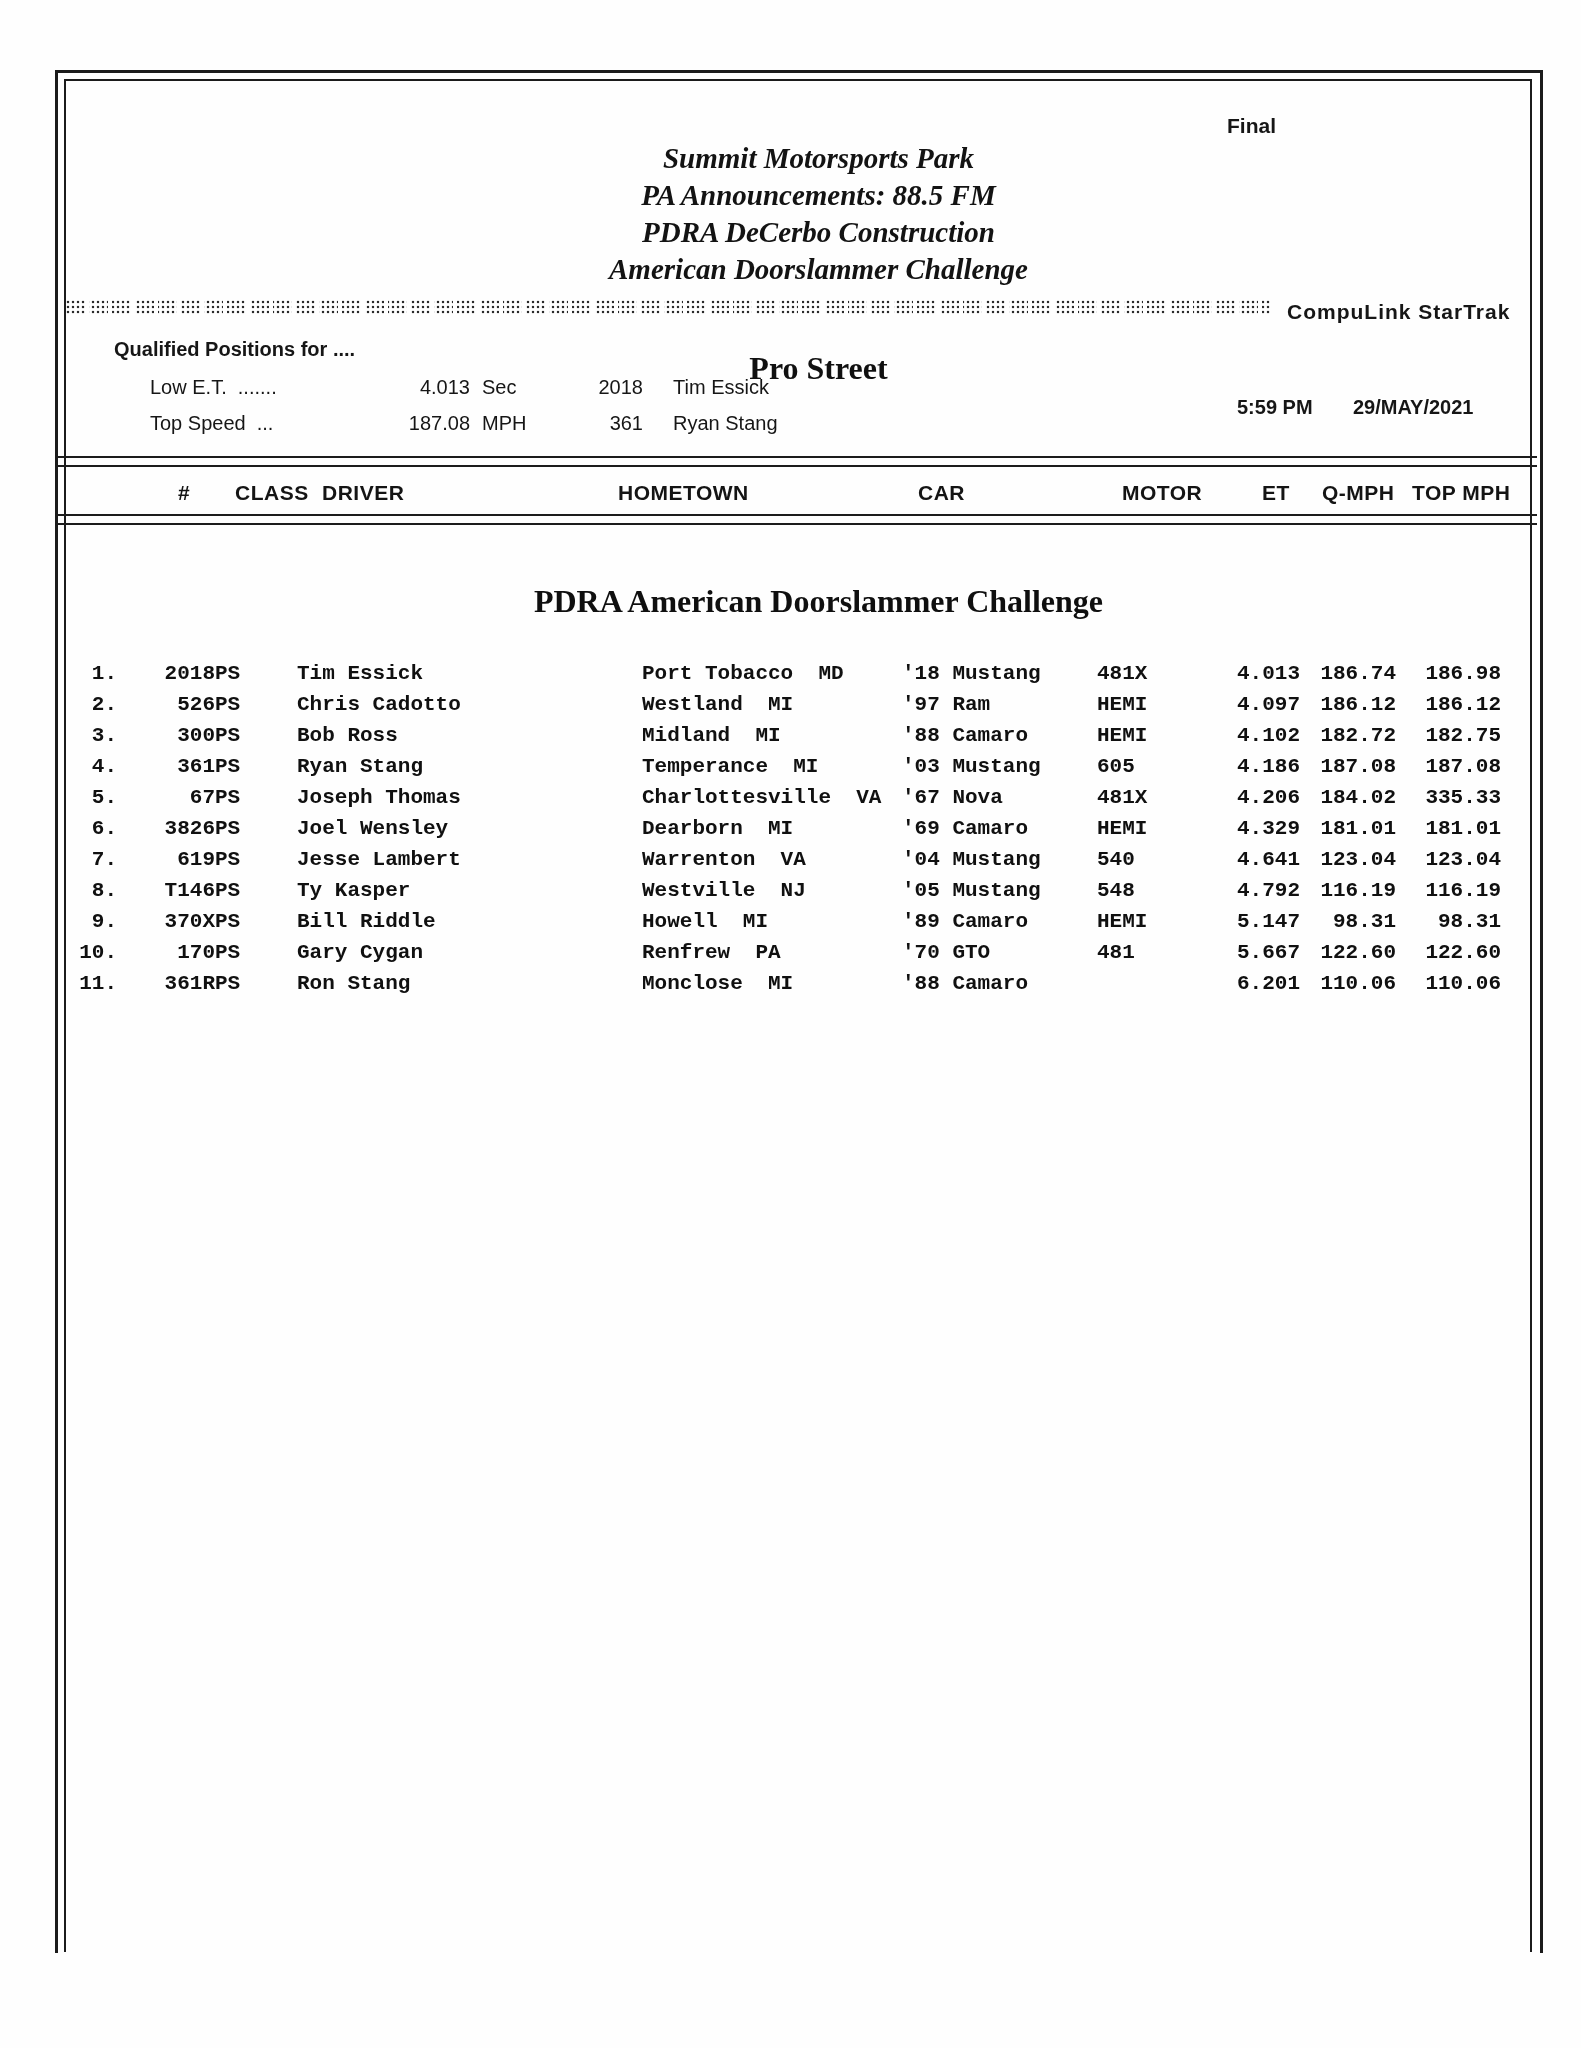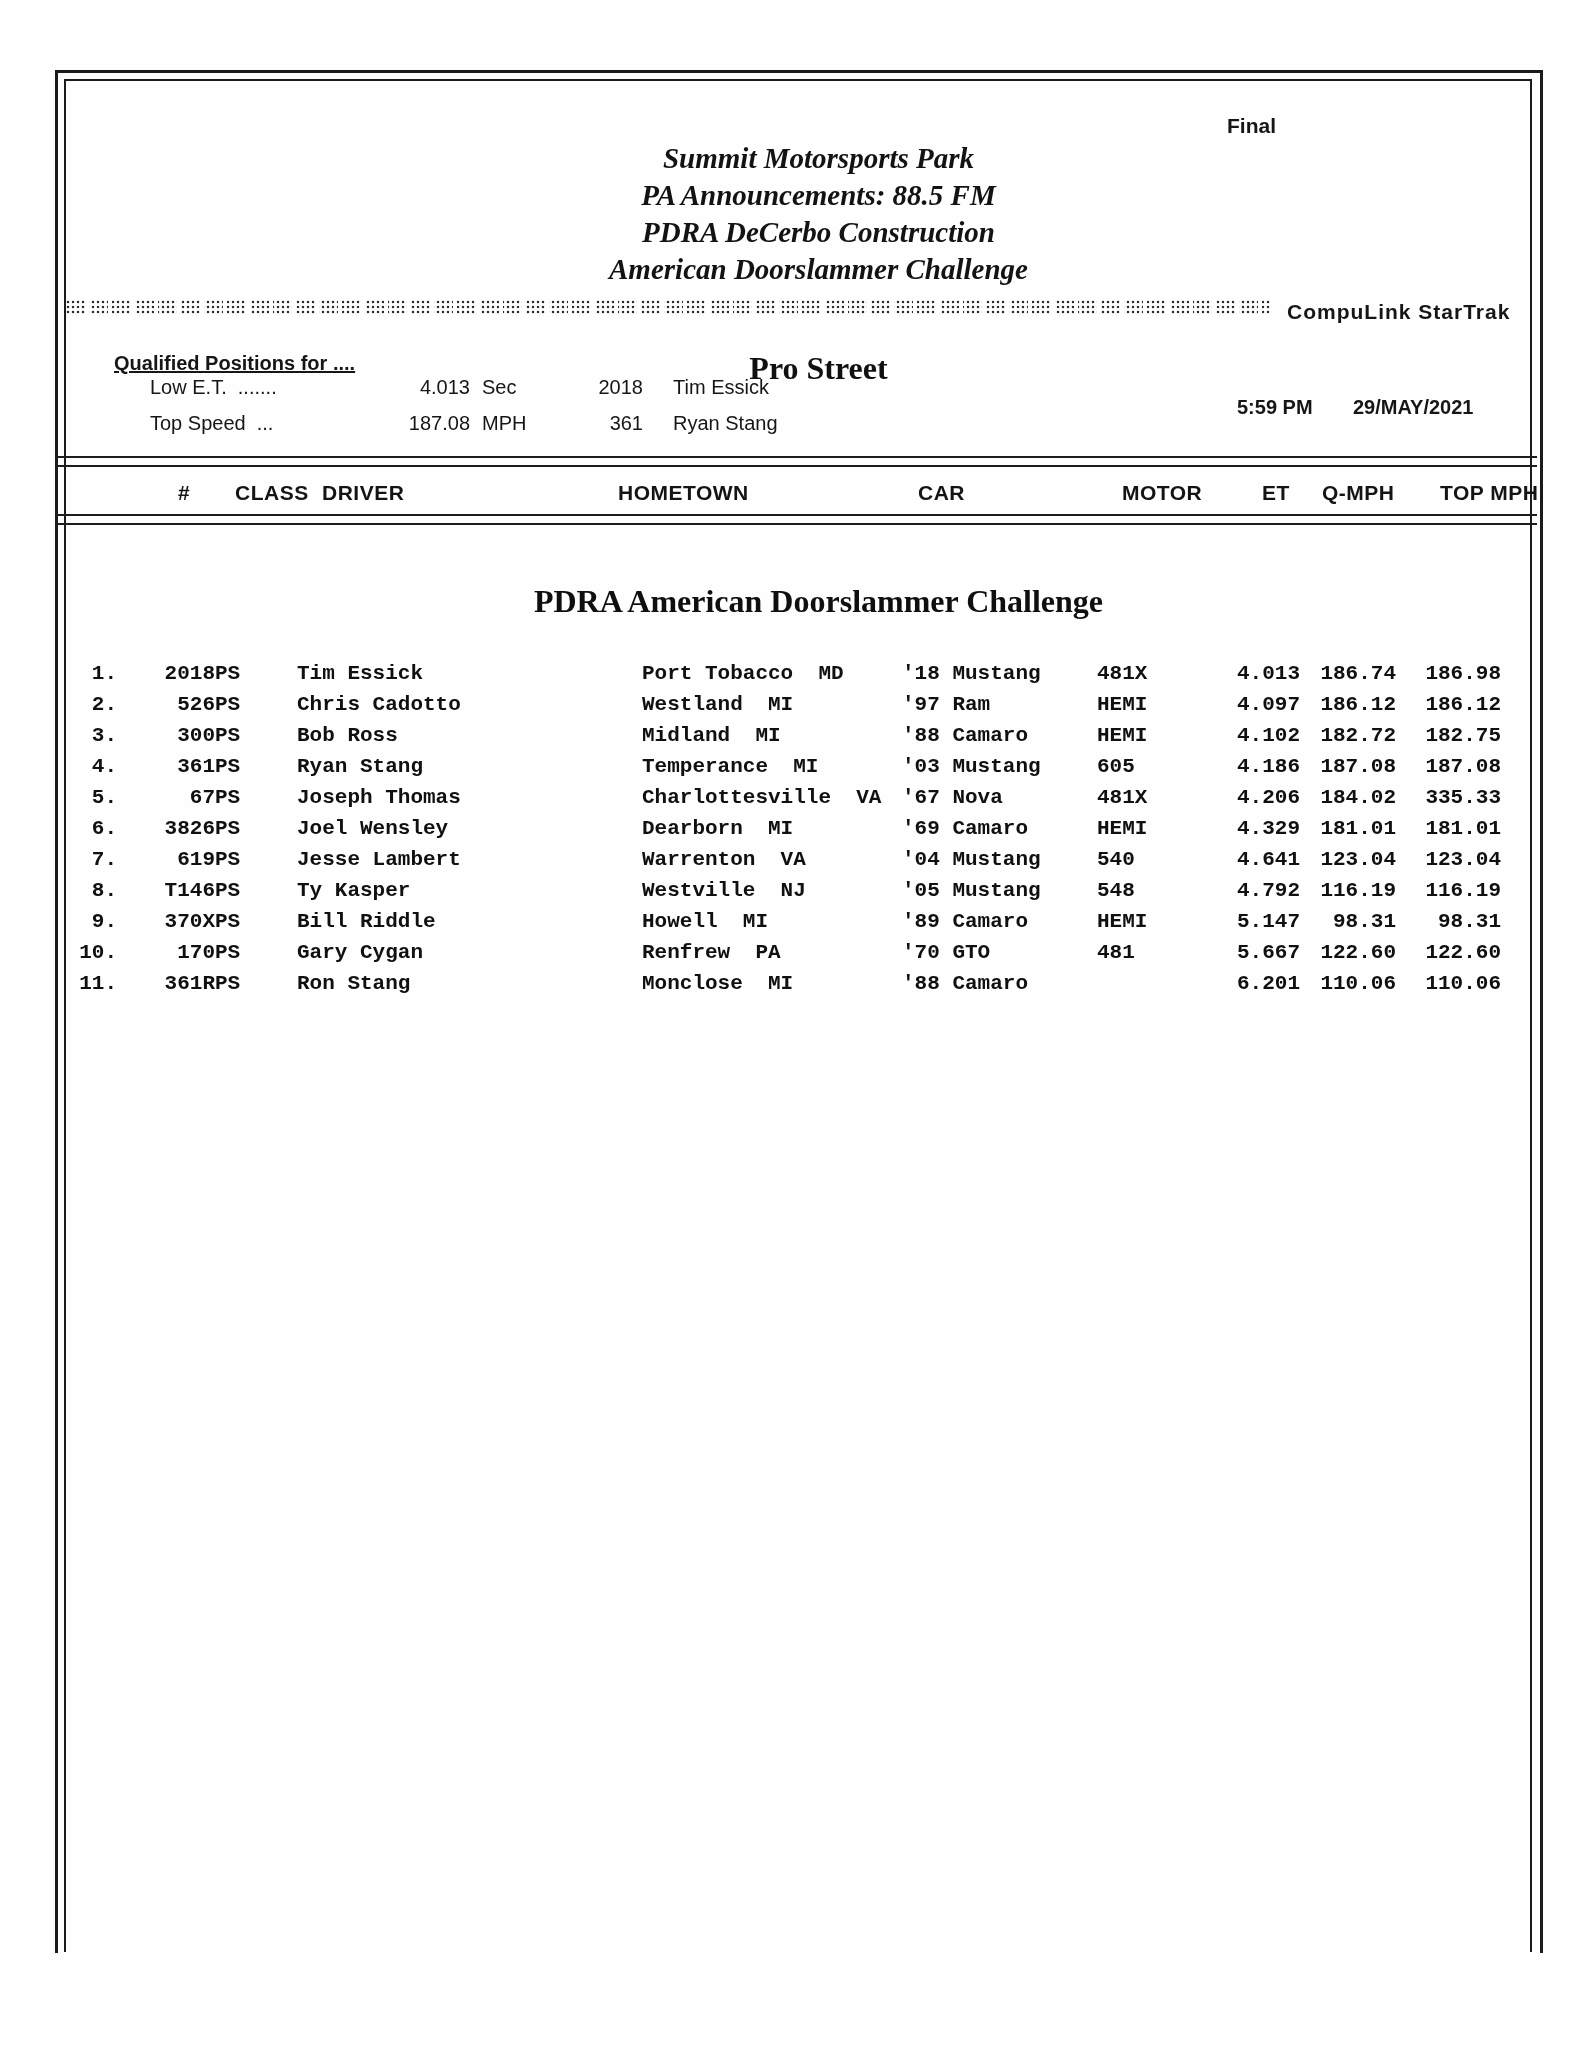--- a/index.html
+++ b/index.html
@@ -36,22 +36,22 @@
     background-image:
       repeating-linear-gradient(to right, rgba(255,255,255,0) 0 19px, #ffffff 19px 23px),
       radial-gradient(circle at 2px 2px, #2a2a2a 1.4px, rgba(0,0,0,0) 1.6px);
     background-size:auto, 5px 5px;
   }
   .brand-label{
     position:absolute;left:1287px;top:300px;
     font-size:21px;font-weight:700;letter-spacing:1px;
   }
   .q-title{
-    position:absolute;left:114px;top:352px;
-    font-size:20px;font-weight:700;text-decoration:underline;
+    position:absolute;left:114px;top:338px;
+    font-size:20px;font-weight:700;
   }
   .class-title{
     position:absolute;left:0;top:350px;width:1581px;
     text-align:center;transform:translateX(28px);
     font-family:"Liberation Serif", serif;
     font-weight:700;font-size:32px;color:#101010;
   }
   .q-line{position:absolute;left:0;top:0;width:1309px;height:30px;font-size:20px;font-weight:400;}
   .q-line span{position:absolute;white-space:pre;}
   .q-low{top:376px;} .q-top{top:412px;}
@@ -65,21 +65,21 @@
   .printed-date{position:absolute;left:1353px;}
   .dbl-rule{
     position:absolute;left:57px;width:1480px;height:7px;
     border-top:2px solid #1c1c1c;border-bottom:2px solid #1c1c1c;
   }
   .rule-1{top:456px;} .rule-2{top:514px;}
   .col-headers{position:absolute;left:0;top:481px;width:1581px;height:30px;font-size:21px;font-weight:700;letter-spacing:0.5px;color:#141414;}
   .col-headers span{position:absolute;white-space:nowrap;}
   .ch-num{left:178px;} .ch-class{left:235px;} .ch-driver{left:322px;}
   .ch-hometown{left:618px;} .ch-car{left:918px;} .ch-motor{left:1122px;}
-  .ch-et{left:1262px;} .ch-qmph{left:1322px;} .ch-topmph{left:1412px;margin-left:28px;}
+  .ch-et{left:1262px;} .ch-qmph{left:1322px;} .ch-topmph{left:1412px;}
   .section-title{
     position:absolute;left:0;top:583px;width:1581px;
     text-align:center;transform:translateX(28px);
     font-family:"Liberation Serif", serif;
     font-weight:700;font-size:32px;color:#0f0f0f;
   }
   table.results{
     position:absolute;left:57px;top:658px;width:1444px;
     border-collapse:collapse;table-layout:fixed;
     font-family:"Liberation Mono", monospace;

